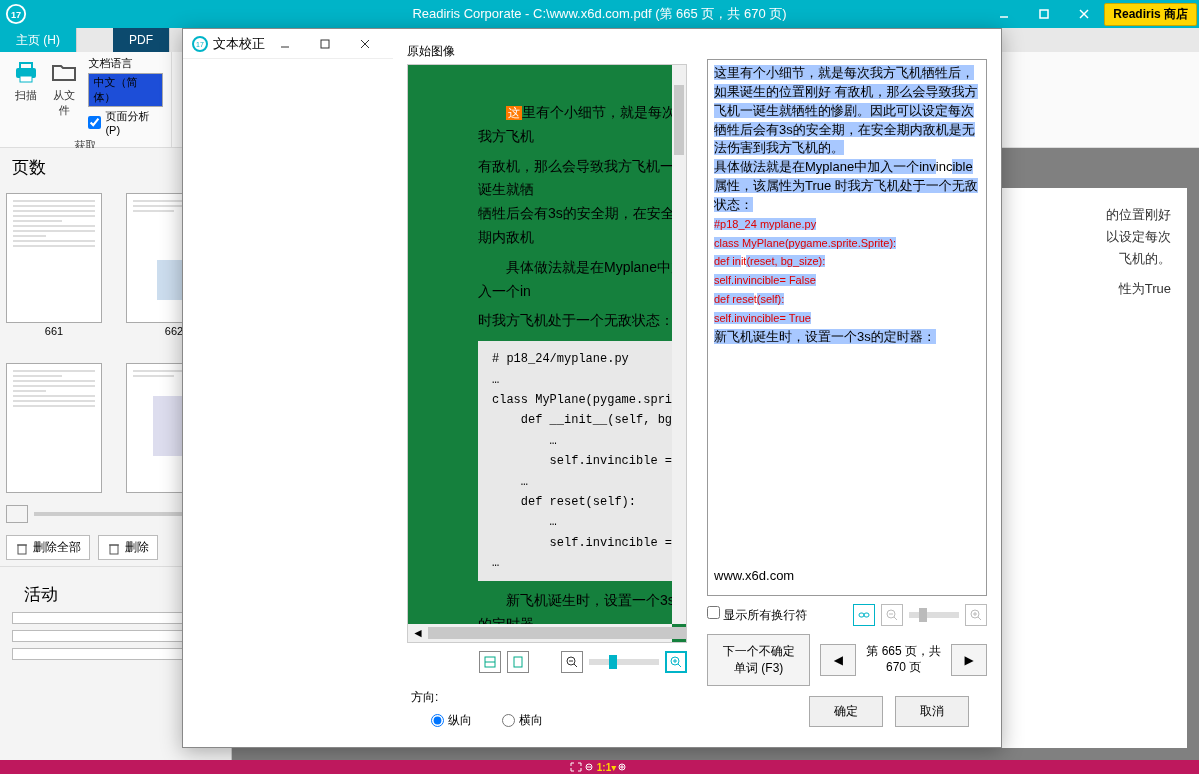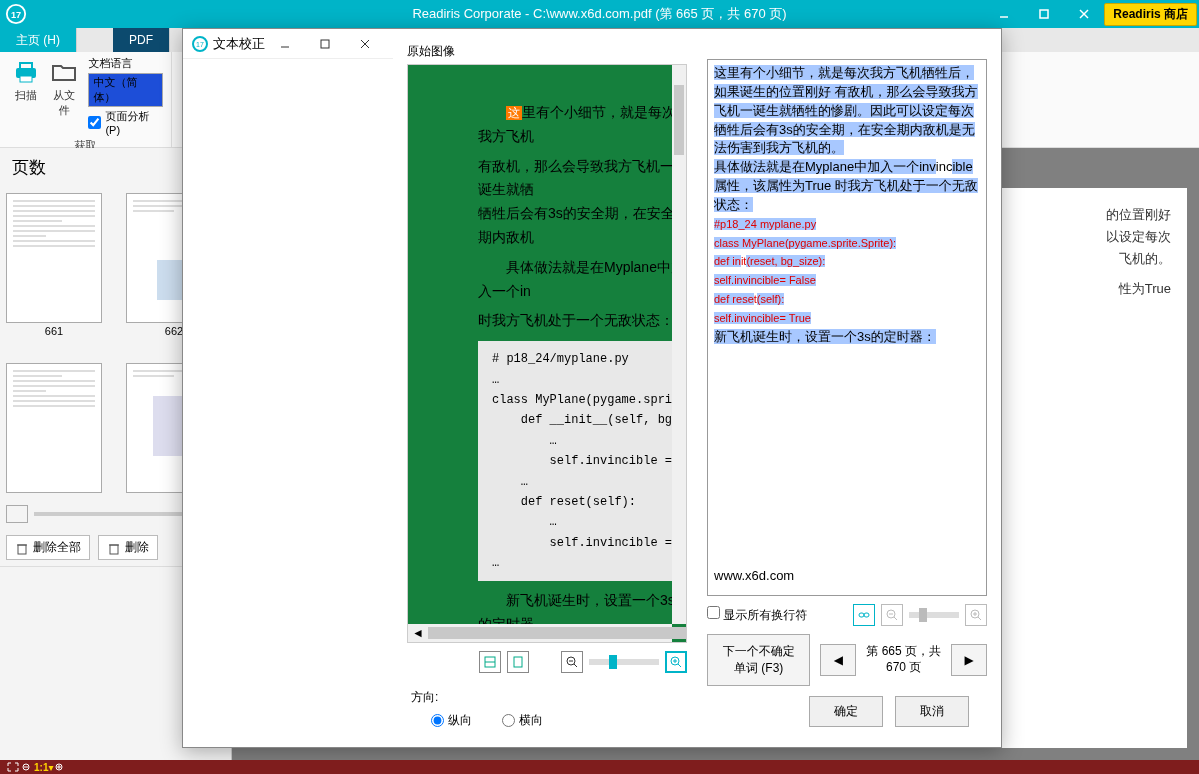--- a/index.html
+++ b/index.html
@@ -91,21 +91,21 @@
   .sqbtn { width:22px; height:22px; border:1px solid #00b4c8; display:flex; align-items:center; justify-content:center; cursor:pointer; }
   .sqbtn.dim { border-color:#bbb; color:#bbb; }
   .nav { display:flex; align-items:center; gap: 10px; }
   .bigbtn { flex:1; padding: 8px 10px; border:1px solid #aaa; background:#f4f4f4; cursor:pointer; text-align:center; }
   .arrbtn { width:36px; height:32px; border:1px solid #aaa; background:#f4f4f4; display:flex; align-items:center; justify-content:center; cursor:pointer; }
   .pginfo { text-align:center; font-size:12px; line-height:1.3; }
   .dlg-footer { display:flex; justify-content:flex-end; gap:12px; padding: 10px 18px; }
   .dlgbtn { padding: 6px 24px; border:1px solid #aaa; background:#f0f0f0; cursor:pointer; }
   
   
-  .status { position:absolute; bottom:0; left:0; right:0; height:14px; background:#7f1d1d; display:flex; align-items:center; justify-content:flex-start; gap:0; padding:0 6px; font-size:10px; color:#fff; }
+  .status { position:absolute; bottom:0; left:0; right:0; height:14px; background:#be185d; display:flex; align-items:center; justify-content:center; gap:0; padding:0 6px; font-size:10px; color:#fff; }
   .status .sicon { width:14px; height:12px; display:flex; align-items:center; justify-content:center; }
 </style>
 </head>
 <body>
 
 <div class="titlebar">
   <div class="titlebar-logo">
     <svg viewBox="0 0 24 24">
         <circle cx="12" cy="12" r="10" fill="none" stroke="#fff" stroke-width="2"></circle>
         <text x="12" y="16" text-anchor="middle" font-size="10" fill="#fff" font-weight="bold">17</text>
@@ -238,20 +238,26 @@
         </svg>
       <span>删除全部</span>
     </div>
     <div class="delbtn">
       <svg width="14" height="14">
           <rect x="3" y="4" width="8" height="9" fill="none" stroke="#555"></rect>
           <line x1="2" y1="4" x2="12" y2="4" stroke="#555"></line>
         </svg>
       <span>删除</span>
     </div>
+  </div>
+  <div class="activity">
+    <h3>活动</h3>
+    <div class="progbar"></div>
+    <div class="progbar"></div>
+    <div class="progbar"></div>
   </div>
 </div>
 
 <div class="mainview">
   <div class="mainpage">
     <div style="text-align:right;">
       <div>的位置刚好</div>
       <div>以设定每次</div>
       <div>飞机的。</div>
       <div style="height:8px;"></div>

